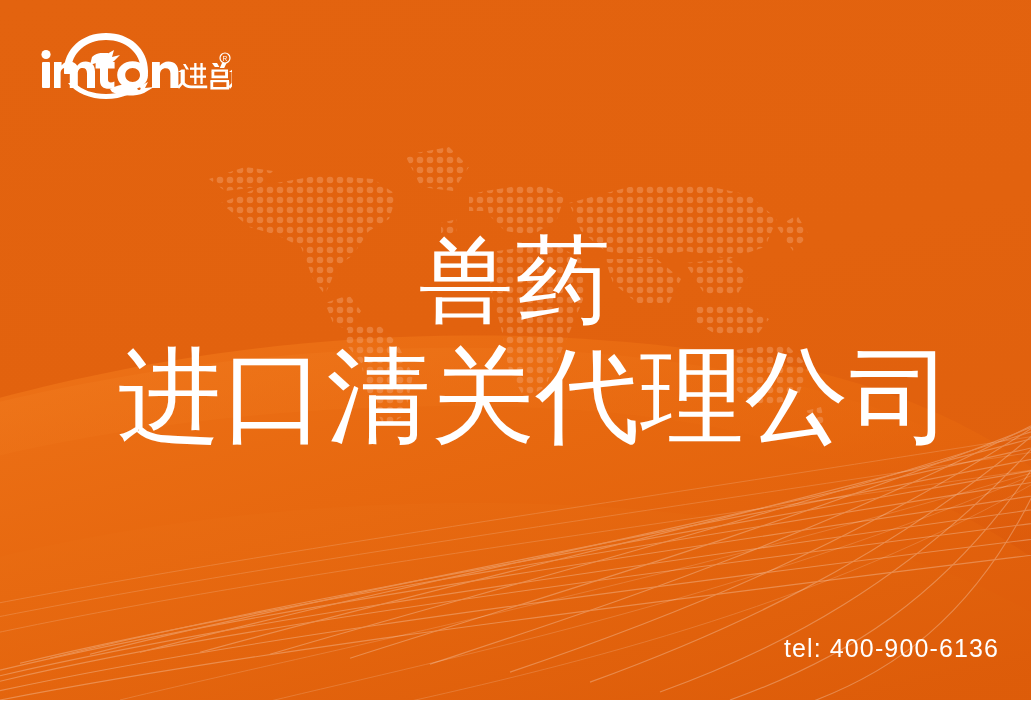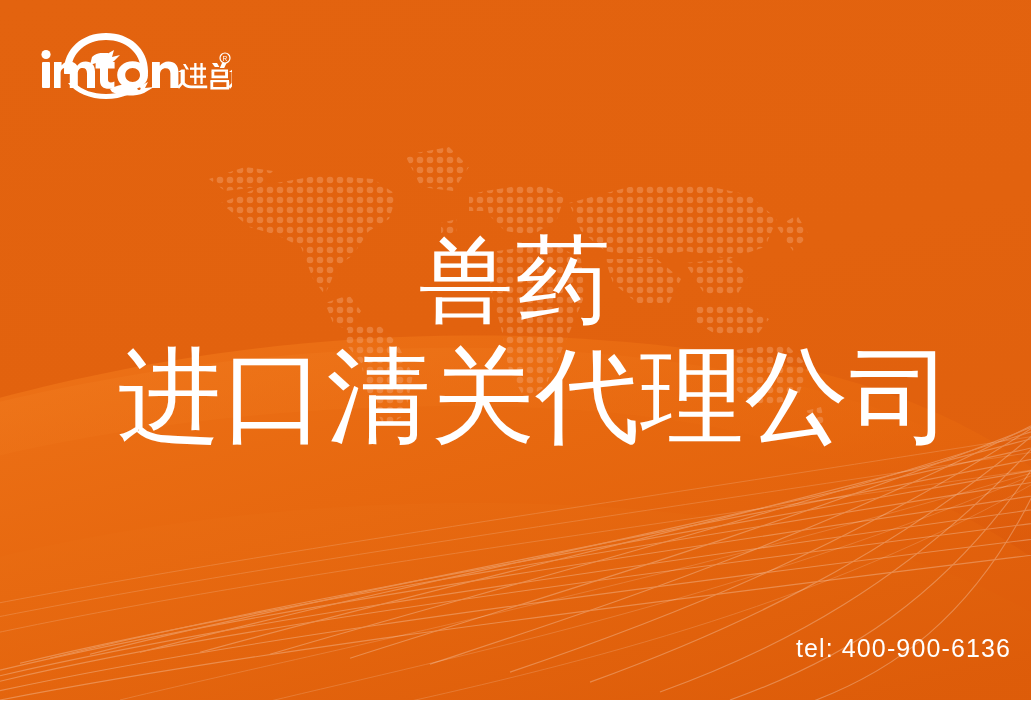--- a/index.html
+++ b/index.html
@@ -71,21 +71,21 @@
     display: block;
     font-size: 104px;
     letter-spacing: 0.005em;
     margin-top: 14px;
     margin-left: 40px;
   }
 
   
   #phone {
     position: absolute;
-    right: 20px;
+    right: 32px;
     top: 634px;
     color: #ffffff;
     font-size: 25px;
     letter-spacing: 0.045em;
     font-family: "Liberation Sans", "DejaVu Sans", sans-serif;
     white-space: nowrap;
   }
 </style>
 </head>
 <body>

